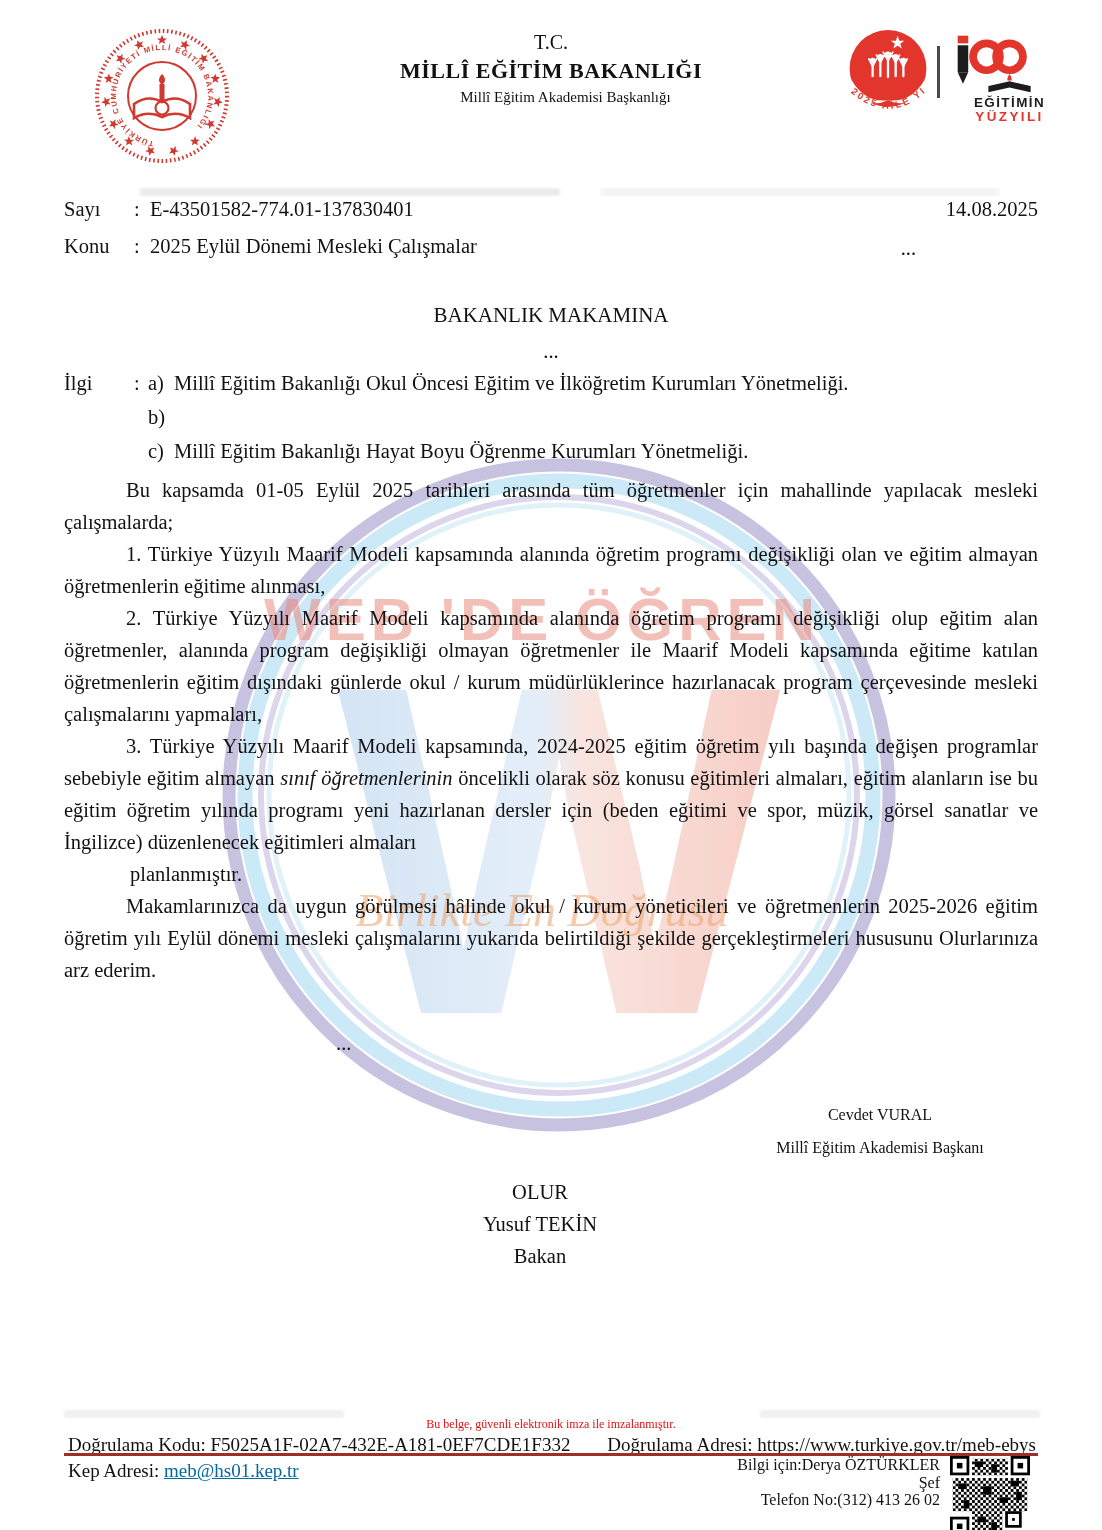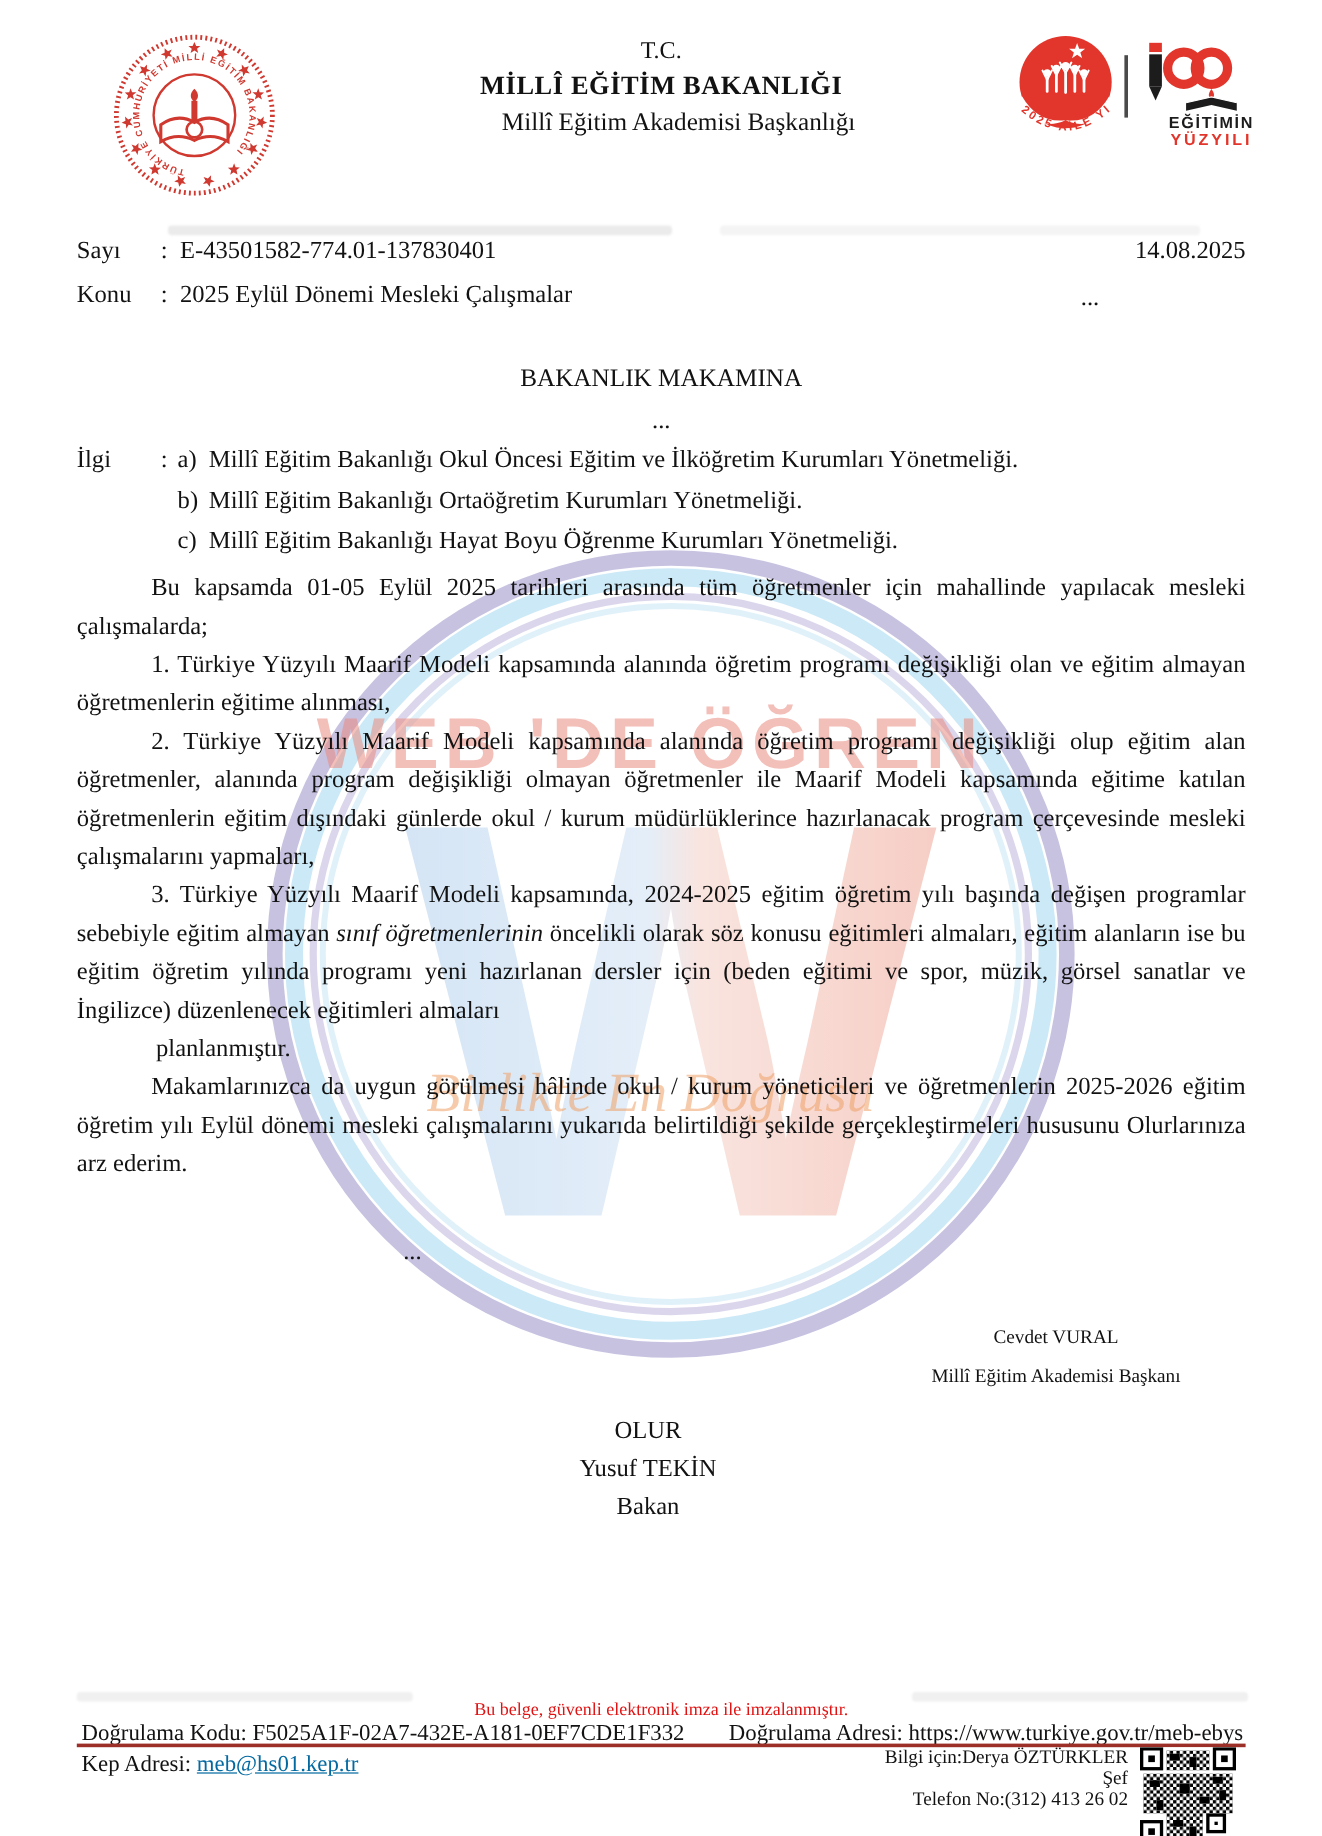--- a/index.html
+++ b/index.html
@@ -6,21 +6,21 @@
   .page{
     position:relative;width:1102px;height:1530px;margin:0 auto;
     background:#ffffff;overflow:hidden;
     font-family:"Liberation Serif", serif;color:#121212;
   }
   
   .seal{position:absolute;left:92px;top:26px;width:140px;height:140px;}
   .hdr-center{position:absolute;left:0;right:0;top:30px;text-align:center;line-height:1.25;}
   .hdr-tc{font-size:20px;}
   .hdr-ministry{font-size:22px;font-weight:bold;letter-spacing:.5px;margin-top:2px;}
-  .hdr-dept{font-size:21px;margin-top:3px;margin-left:29px;}
+  .hdr-dept{font-size:15px;margin-top:3px;margin-left:29px;}
   .family-logo{position:absolute;left:840px;top:26px;width:96px;height:108px;}
   .logo-divider{position:absolute;left:937px;top:46px;width:3px;height:52px;background:#4a4a4a;}
   .century-logo{position:absolute;left:950px;top:28px;width:96px;height:96px;}
   
   .artifact{position:absolute;height:8px;border-radius:3px;filter:blur(1px);}
   
   .meta{position:absolute;left:64px;right:64px;top:198px;font-size:20.5px;}
   .meta-row{display:flex;align-items:baseline;height:37px;}
   .meta-label{width:70px;flex:none;}
   .meta-colon{width:16px;flex:none;}
@@ -41,21 +41,21 @@
   .body p{margin:0;text-indent:62px;text-align:justify;}
   .body p.noj{text-align:left;}
   .body-dots{position:absolute;left:336px;top:1032px;font-size:20.5px;}
   
   .signer{position:absolute;left:700px;top:1098px;width:360px;text-align:center;font-size:16px;line-height:33px;}
   .approval{position:absolute;left:360px;top:1176px;width:360px;text-align:center;font-size:20.5px;line-height:32px;}
   
   .watermark{position:absolute;left:212px;top:448px;width:694px;height:694px;pointer-events:none;z-index:0;}
   .content-layer{position:relative;z-index:1;}
   
-  .footer-notice{position:absolute;left:0;right:0;top:1417px;text-align:center;font-size:15px;color:#e01212;}
+  .footer-notice{position:absolute;left:0;right:0;top:1417px;text-align:center;font-size:12px;color:#e01212;}
   .footer-row1{position:absolute;left:68px;right:66px;top:1434px;display:flex;justify-content:space-between;font-size:19px;}
   .footer-line{position:absolute;left:64px;right:64px;top:1453px;height:3px;background:#9c3029;}
   .footer-row2{position:absolute;left:68px;top:1460px;font-size:19px;}
   .kep-link{color:#0369a1;text-decoration:underline;}
   .contact{position:absolute;right:162px;top:1456px;text-align:right;font-size:16px;line-height:17.5px;}
   .qr{position:absolute;left:950px;top:1456px;width:80px;height:80px;}
 </style>
 </head>
 <body>
 
@@ -197,21 +197,20 @@
       <div class="ilgi-row">
         <span class="ilgi-label">İlgi</span>
         <span class="ilgi-colon">:</span>
         <span class="ilgi-prefix">a)</span>
         <span>Millî Eğitim Bakanlığı Okul Öncesi Eğitim ve İlköğretim Kurumları Yönetmeliği.</span>
       </div>
       <div class="ilgi-row">
         <span class="ilgi-label"></span>
         <span class="ilgi-colon"></span>
         <span class="ilgi-prefix">b)</span>
-        <span>Millî Eğitim Bakanlığı Ortaöğretim Kurumları Yönetmeliği.</span>
       </div>
       <div class="ilgi-row">
         <span class="ilgi-label"></span>
         <span class="ilgi-colon"></span>
         <span class="ilgi-prefix">c)</span>
         <span>Millî Eğitim Bakanlığı Hayat Boyu Öğrenme Kurumları Yönetmeliği.</span>
       </div>
     </div>
 
     <div class="body">

